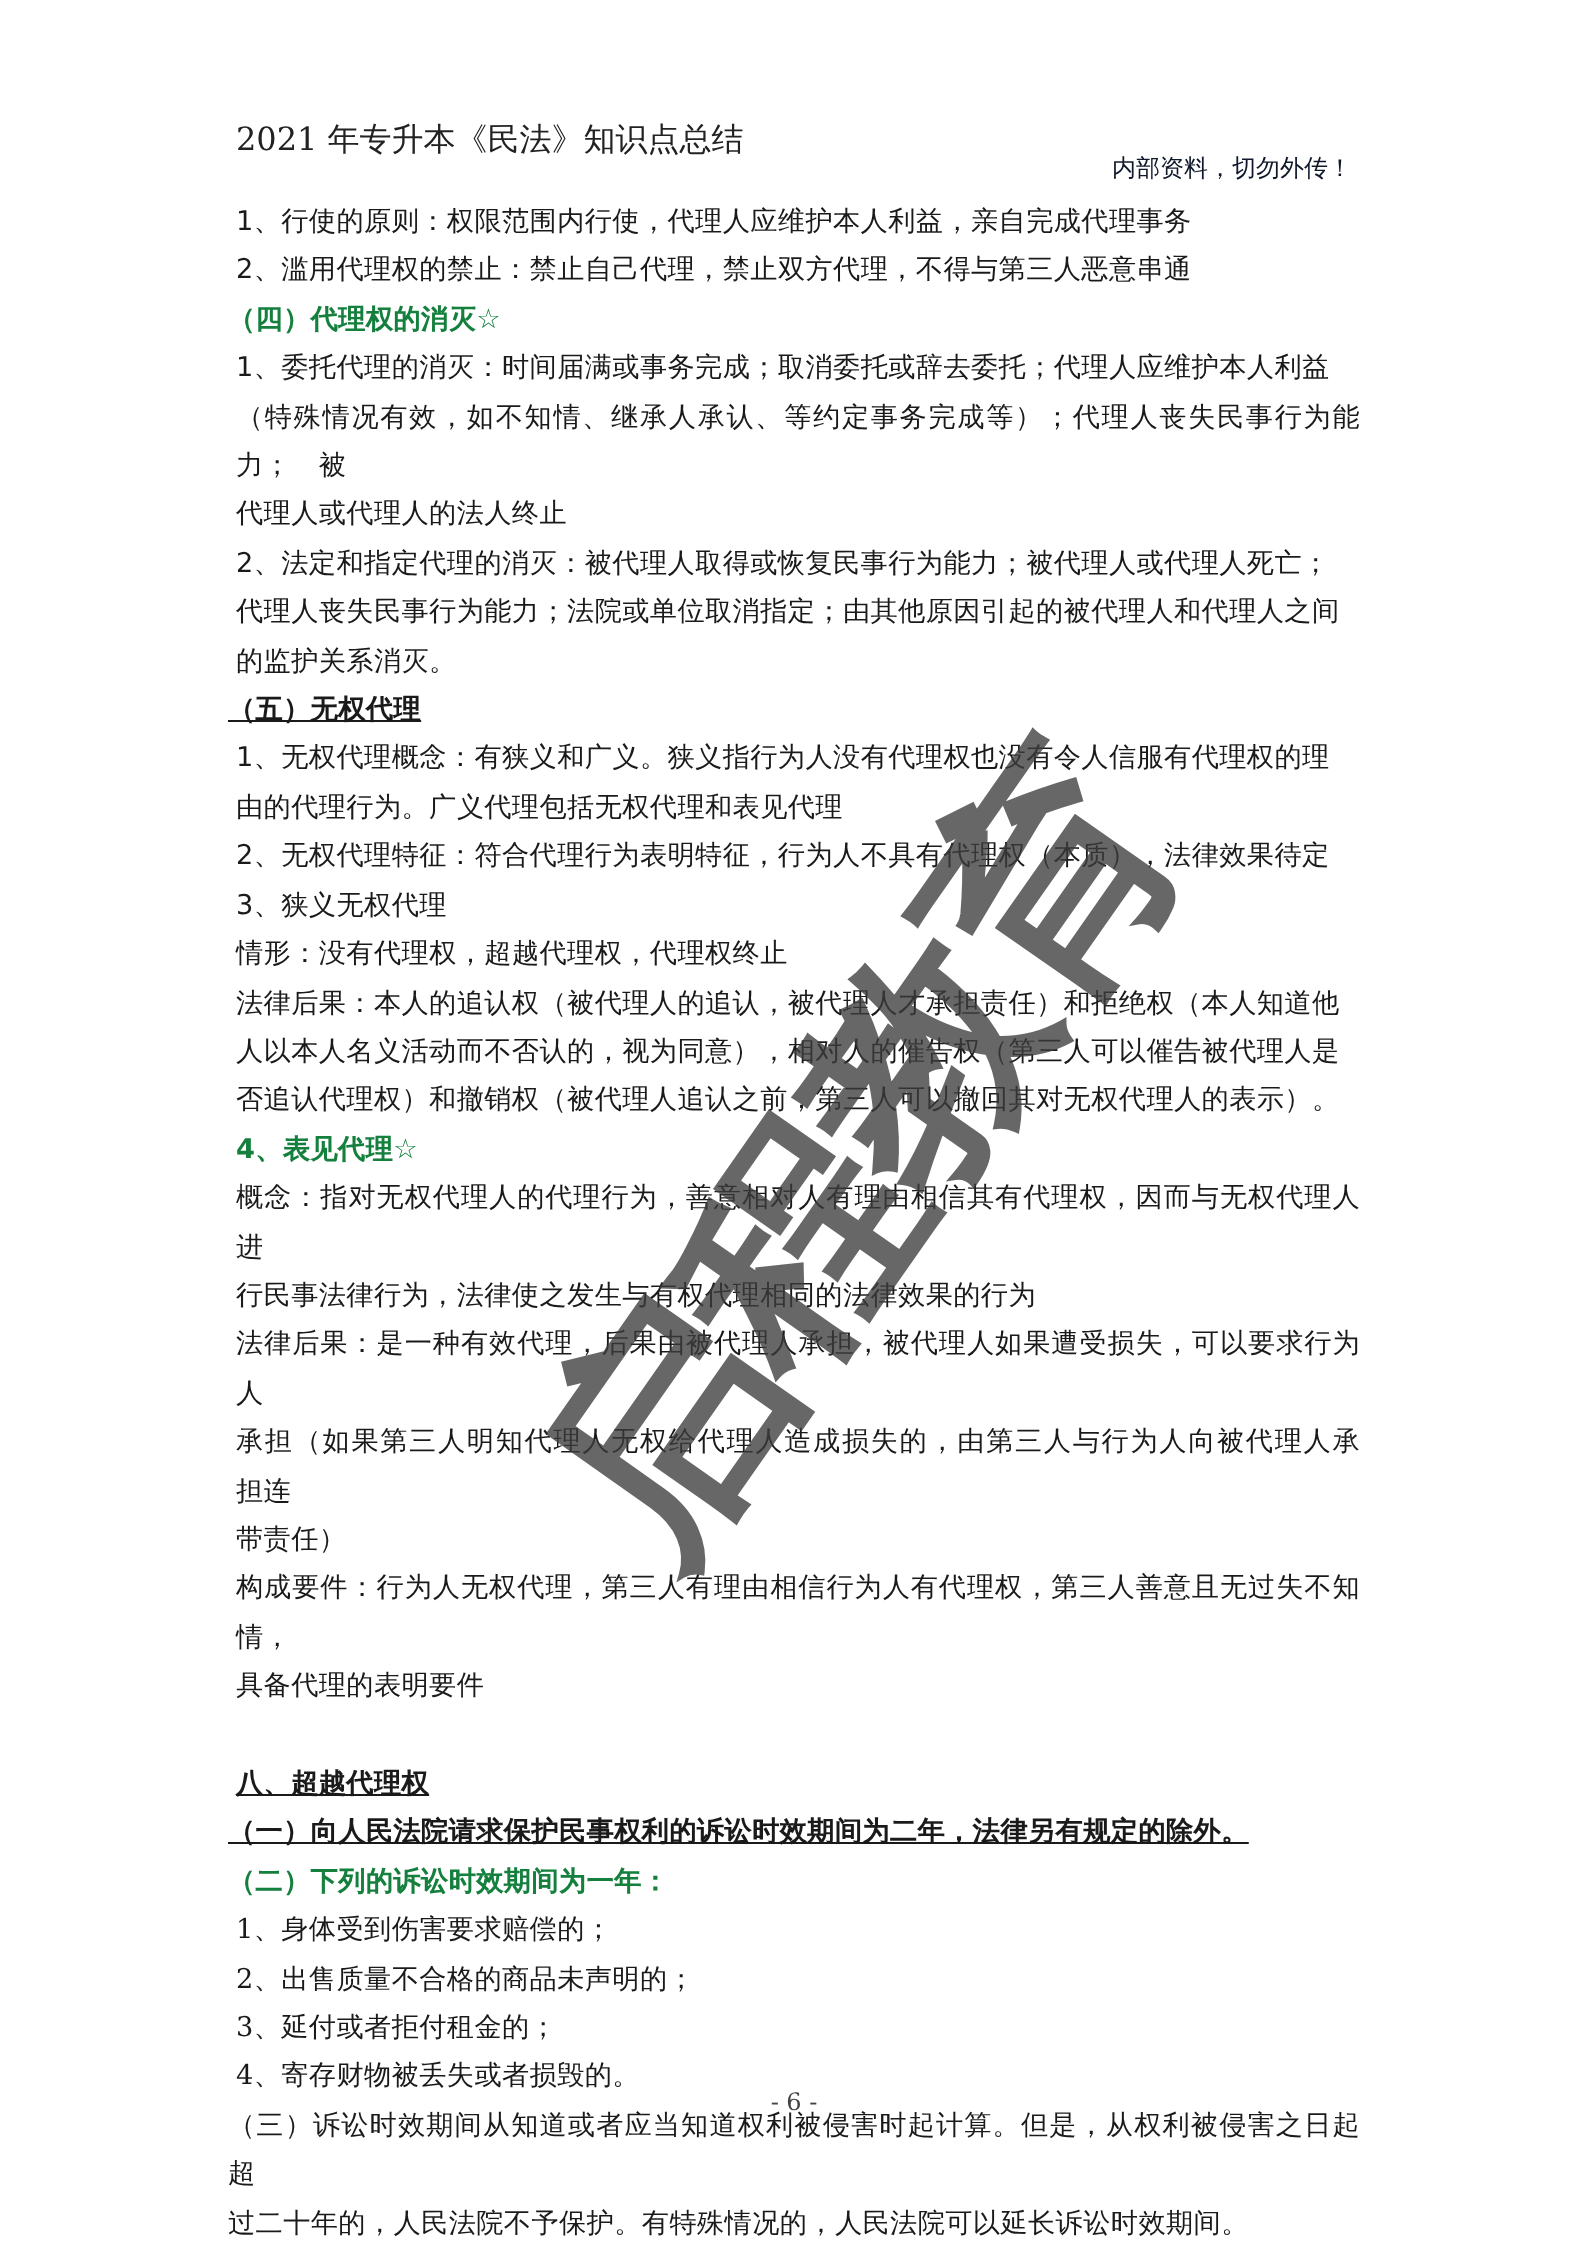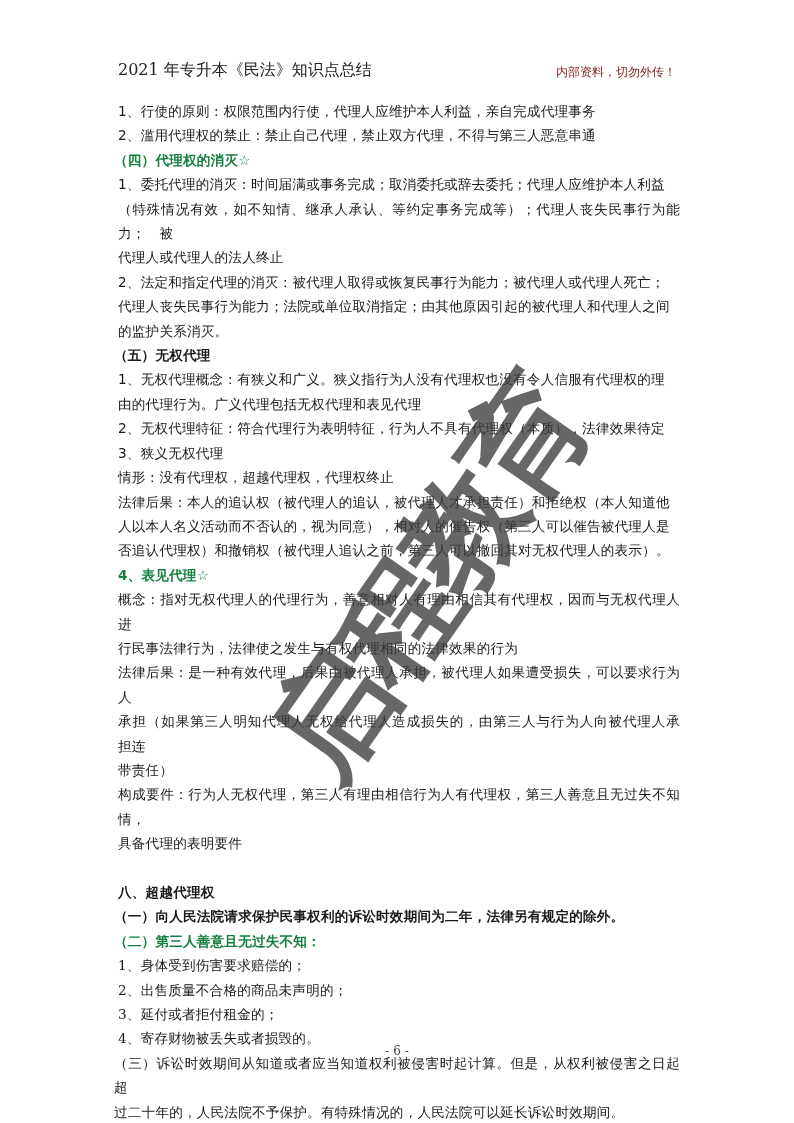--- a/index.html
+++ b/index.html
@@ -6,32 +6,32 @@
   body {
     width: 794px; height: 1123px; position: relative; overflow: hidden;
     font-family: "DejaVu Serif", "Liberation Serif", serif;
     color: #1a1a1a;
   }
   .header-left {
     position: absolute; left: 118px; top: 60px;
     font-size: 16px; color: #222;
   }
   .header-right {
-    position: absolute; right: 118px; top: 64px;
-    font-size: 12px; color: #7f1d1d;
+    position: absolute; right: 118px; top: 76px;
+    font-size: 12px; color: #0f172a;
   }
   .content {
     position: absolute; left: 118px; top: 99px; width: 562px;
     font-size: 13.6px; line-height: 24.4px;
   }
   .p { margin: 0; text-align: justify; letter-spacing: 0.2px; }
   .b { font-weight: normal; font-family: "DejaVu Sans", "Liberation Sans", sans-serif; }
   .red { color: #15803d; }
   .red.b { font-weight: bold; }
-  .heading-sans { font-family: "DejaVu Sans", "Liberation Sans", sans-serif; font-weight: bold; }
+  .heading-sans { font-family: "DejaVu Sans", "Liberation Sans", sans-serif; font-weight: bold; text-decoration: underline; }
   .indent-paren { margin-left: -4px; }
   .gap { height: 24.4px; }
   .footer {
     position: absolute; left: 0; width: 794px; top: 1044px;
     text-align: center; font-size: 12px; color: #444;
   }
   .watermark {
     position: absolute; left: 205px; top: 500px;
     font-family: "DejaVu Sans", "Liberation Sans", sans-serif;
     font-size: 118px; font-weight: bold; color: rgba(60,60,60,0.78);
@@ -77,21 +77,21 @@
   <p class="p"><span class="b">法律后果：</span><span>是一种有效代理，后果由被代理人承担，被代理人如果遭受损失，可以要求行为　人</span><br><span>承担（如果第三人明知代理人无权给代理人造成损失的，由第三人与行为人向被代理人承　担连</span><br><span>带责任）</span></p>
 
   <p class="p"><span class="b">构成要件：</span><span>行为人无权代理，第三人有理由相信行为人有代理权，第三人善意且无过失不知　情，</span><br><span>具备代理的表明要件</span></p>
 
   <div class="gap"></div>
 
   <p class="p heading-sans">八、超越代理权</p>
 
   <p class="p heading-sans indent-paren">（一）向人民法院请求保护民事权利的诉讼时效期间为二年，法律另有规定的除外。</p>
 
-  <p class="p red b indent-paren">（二）第三人善意且无过失不知：</p>
+  <p class="p red b indent-paren">（二）下列的诉讼时效期间为一年：</p>
 
   <p class="p">1、身体受到伤害要求赔偿的；</p>
   <p class="p">2、出售质量不合格的商品未声明的；</p>
   <p class="p">3、延付或者拒付租金的；</p>
   <p class="p">4、寄存财物被丢失或者损毁的。</p>
 
   <p class="p indent-paren"><span class="b">（三）</span><span>诉讼时效期间从知道或者应当知道权利被侵害时起计算。但是，从权利被侵害之日起　超</span><br><span>过二十年的，人民法院不予保护。有特殊情况的，人民法院可以延长诉讼时效期间。</span></p>
 
 </div>
 

